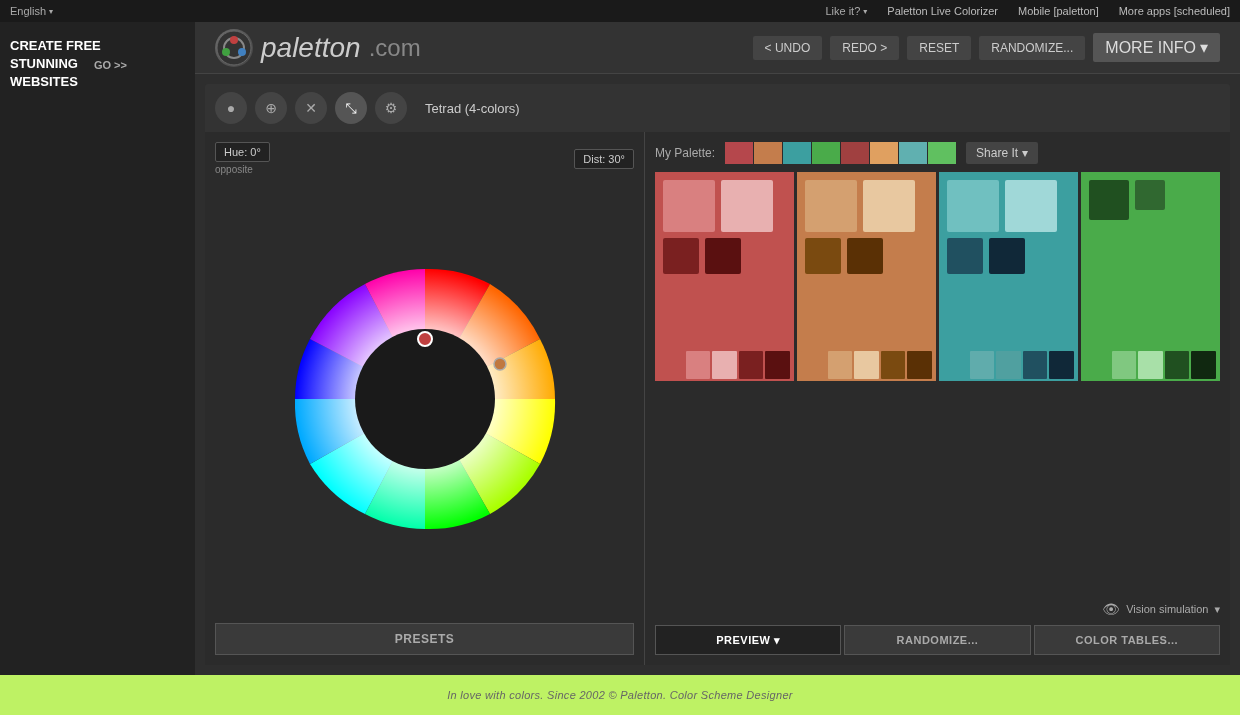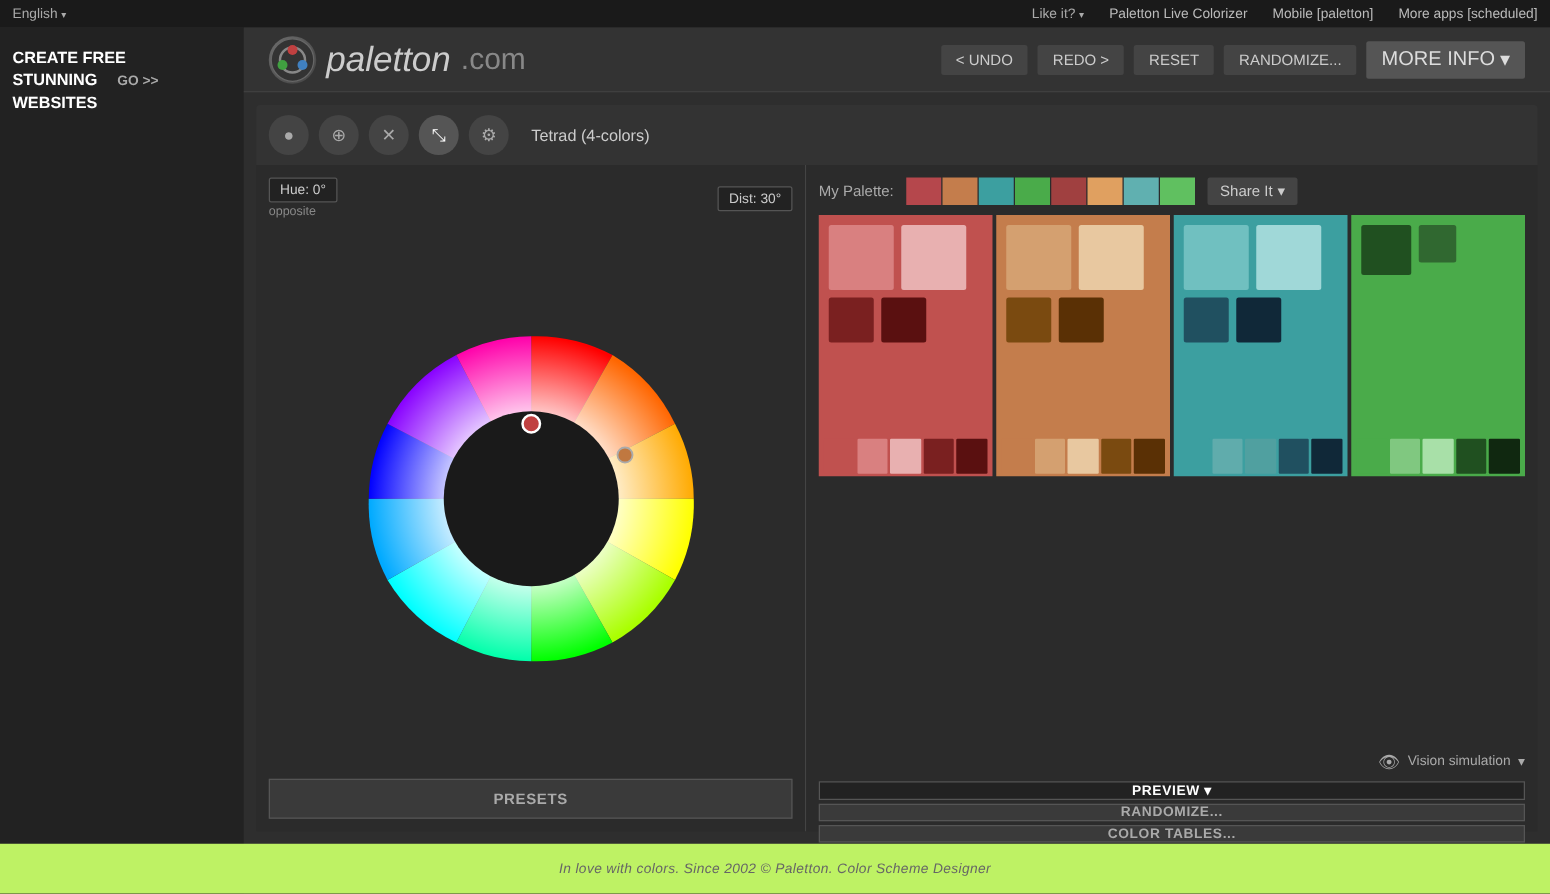--- a/index.html
+++ b/index.html
@@ -359,21 +359,20 @@
       font-size: 11px;
       color: #aaa;
     }
     .eye-icon { font-size: 14px; }
 
     
     .action-tabs {
       display: flex;
       height: 30px;
       gap: 3px;
-      flex-direction: column;
     }
     .action-tab {
       flex: 1;
       display: flex;
       align-items: center;
       justify-content: center;
       background: #3a3a3a;
       border: 1px solid #555;
       cursor: pointer;
       font-size: 11px;

